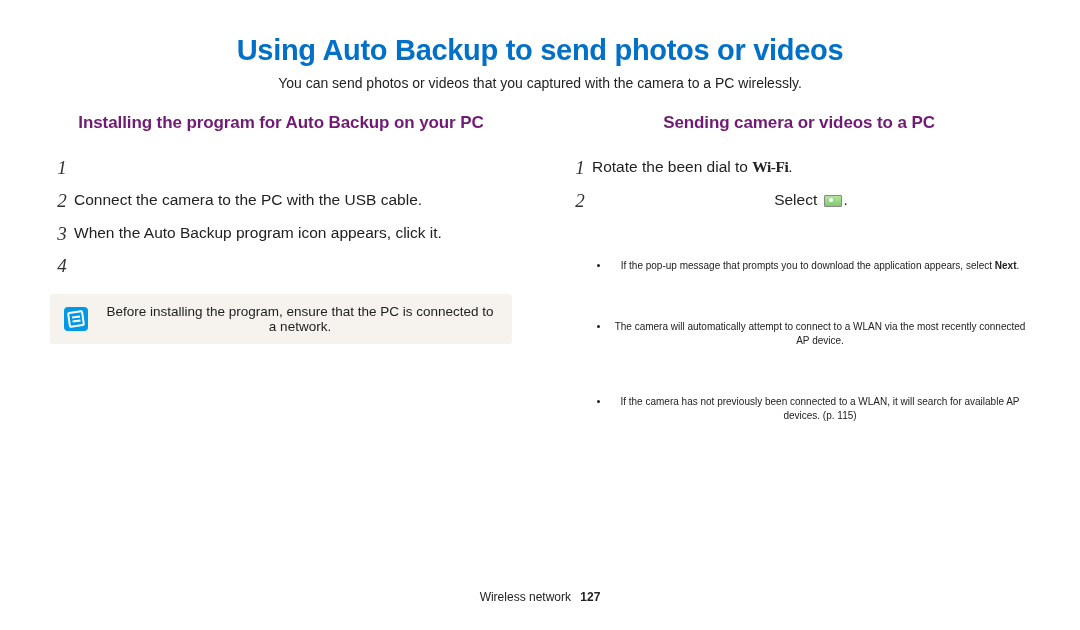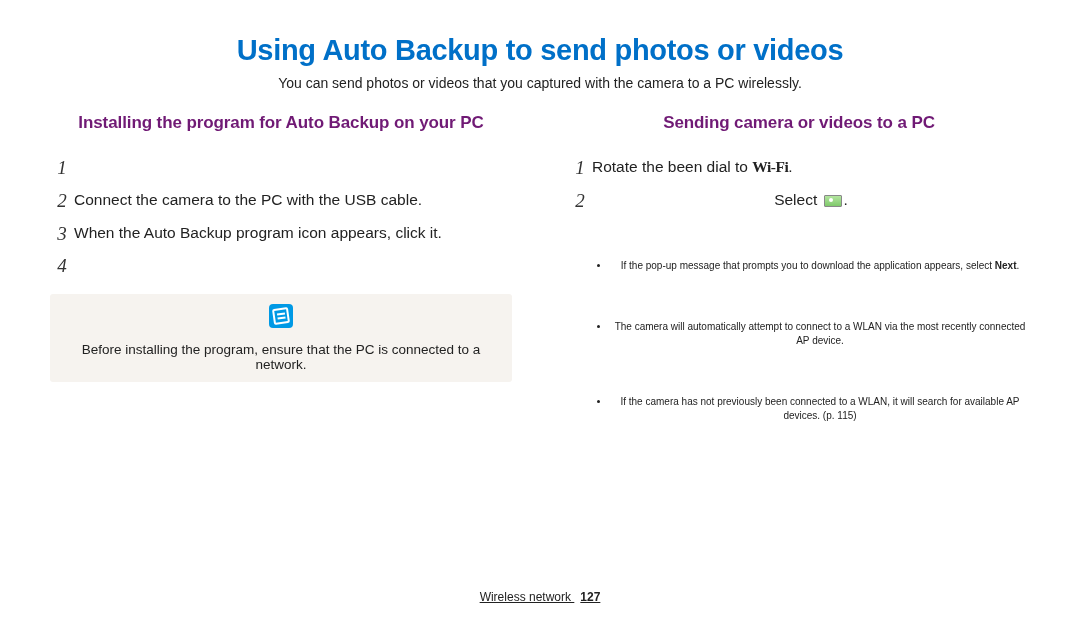--- a/index.html
+++ b/index.html
@@ -9,30 +9,30 @@
   .intro { font-size: 14px; color: #222; margin-bottom: 22px; }
   .cols { display: flex; gap: 56px; }
   .col { flex: 1; }
   .subhead { color: #701a75; font-weight: 700; font-size: 17px; margin-bottom: 24px; letter-spacing: -0.1px; }
   .steps { list-style: none; }
   .step { display: flex; margin-bottom: 10px; }
   .step-num { font-style: italic; font-family: Georgia, "Times New Roman", serif; font-size: 19px; color: #333; width: 24px; flex-shrink: 0; line-height: 1.2; }
   .step-body { font-size: 15.5px; line-height: 1.35; }
   .step-body .bullets { list-style: disc; padding-left: 18px; margin-top: 6px; }
   .step-body .bullets li { font-size: 10px; line-height: 1.35; margin-bottom: 4px; margin-top: 48px; }
-  .note-box { background: #f6f3ef; border-radius: 3px; padding: 10px 14px; display: flex; align-items: center; gap: 14px; margin-top: 16px; max-width: 100%; flex-direction: column; }
+  .note-box { background: #f6f3ef; border-radius: 3px; padding: 10px 14px; display: flex; align-items: center; gap: 14px; margin-top: 16px; max-width: 100%; }
   .note-text { font-size: 13.5px; }
   .note-icon { width: 24px; height: 24px; background: #0099e5; border-radius: 4px; position: relative; flex-shrink: 0; }
   .note-icon::before { content: ""; position: absolute; inset: 4px; border: 2px solid #fff; border-radius: 2px; transform: rotate(-8deg); }
   .note-icon::after { content: ""; position: absolute; left: 8px; right: 8px; top: 9px; height: 2px; background: #fff; box-shadow: 0 4px 0 #fff; transform: rotate(-8deg); }
   .wifi { font-family: Liberation Serif, serif; font-weight: 700; letter-spacing: -0.5px; }
   .pc-icon { display: inline-block; vertical-align: -2px; width: 18px; height: 12px; position: relative; margin: 0 2px; }
   .pc-icon .screen { position: absolute; inset: 0; background: linear-gradient(#b3e59f, #7fc96b); border: 1px solid #888; border-radius: 1px; }
   .pc-icon .dot { position: absolute; left: 5px; top: 3px; width: 4px; height: 4px; background: #fff; border-radius: 50%; }
-  .footer { position: absolute; bottom: 26px; left: 0; right: 0; text-align: center; font-size: 12px; color: #222; text-decoration: underline; }
+  .footer { position: absolute; bottom: 26px; left: 0; right: 0; text-align: center; font-size: 12px; color: #222; }
   .footer .pagenum { font-weight: 700; margin-left: 6px; }
 </style>
 </head>
 <body>
 
 <div class="page">
   <h1 class="main-title">Using Auto Backup to send photos or videos</h1>
   <p class="intro">You can send photos or videos that you captured with the camera to a PC wirelessly.</p>
 
   <div class="cols">

